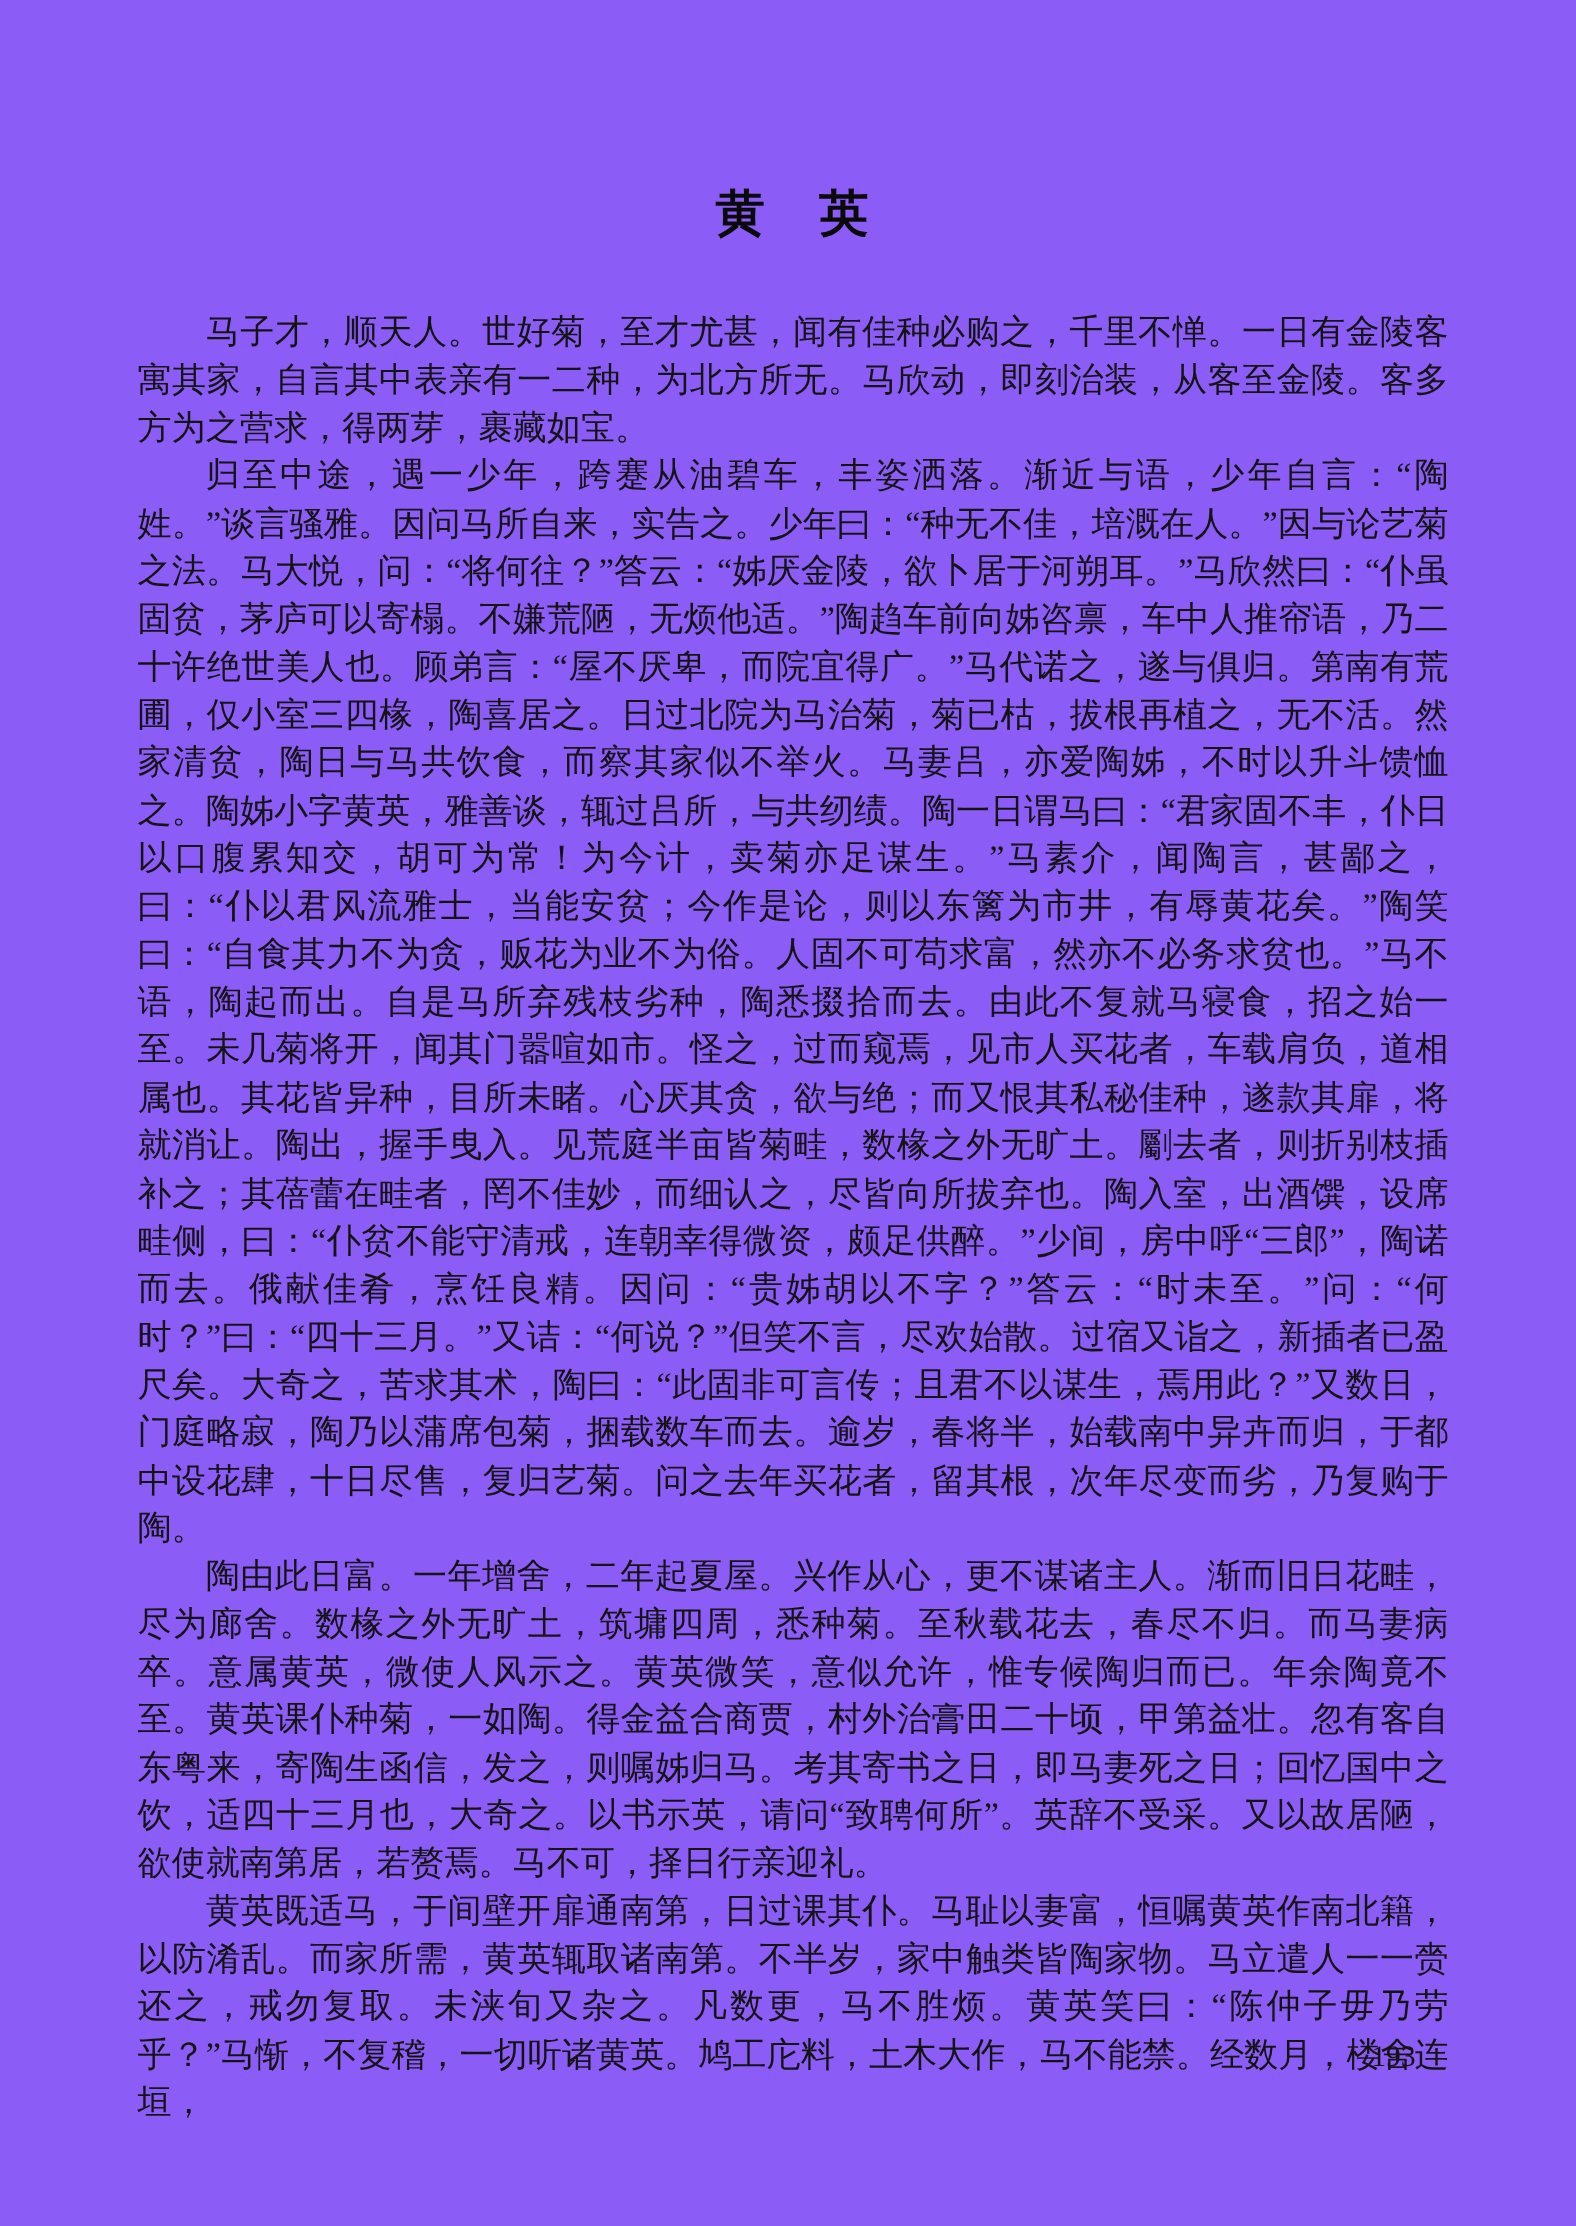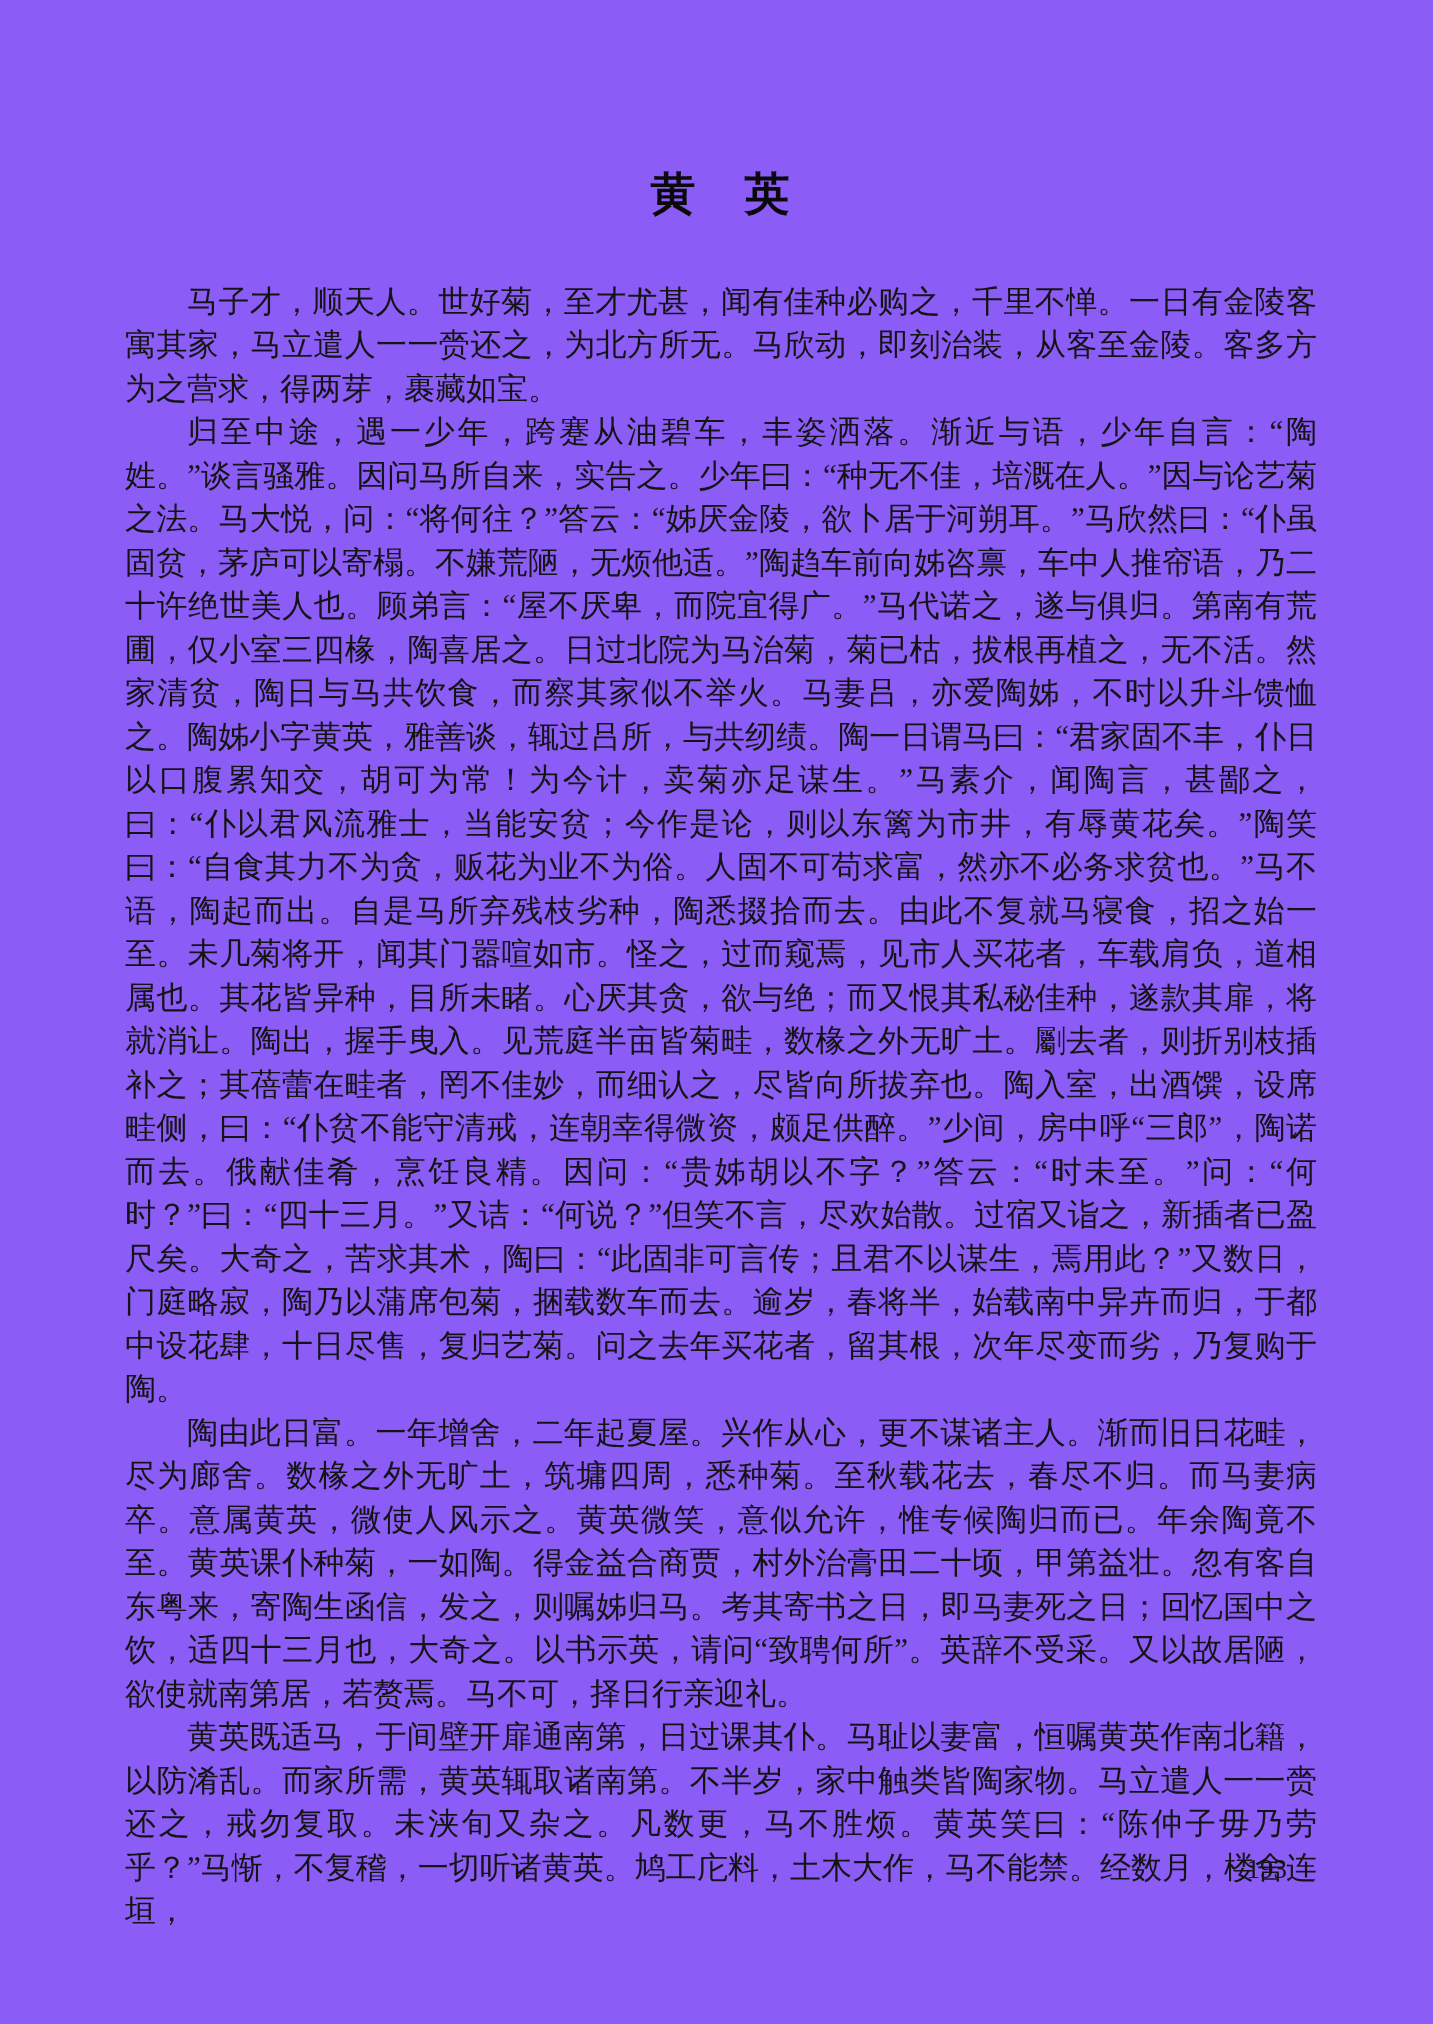--- a/index.html
+++ b/index.html
@@ -50,19 +50,19 @@
     line-height: 1;
     color: #141414;
   }
 </style>
 </head>
 <body>
 
 <div class="page">
   <div class="content">
     <h1 class="doc-title">黄　英</h1>
-    <p class="doc-paragraph">马子才，顺天人。世好菊，至才尤甚，闻有佳种必购之，千里不惮。一日有金陵客寓其家，马立遣人一一赍还之，为北方所无。马欣动，即刻治装，从客至金陵。客多方为之营求，得两芽，裹藏如宝。</p>
+    <p class="doc-paragraph">马子才，顺天人。世好菊，至才尤甚，闻有佳种必购之，千里不惮。一日有金陵客寓其家，自言其中表亲有一二种，为北方所无。马欣动，即刻治装，从客至金陵。客多方为之营求，得两芽，裹藏如宝。</p>
     <p class="doc-paragraph">归至中途，遇一少年，跨蹇从油碧车，丰姿洒落。渐近与语，少年自言：“陶姓。”谈言骚雅。因问马所自来，实告之。少年曰：“种无不佳，培溉在人。”因与论艺菊之法。马大悦，问：“将何往？”答云：“姊厌金陵，欲卜居于河朔耳。”马欣然曰：“仆虽固贫，茅庐可以寄榻。不嫌荒陋，无烦他适。”陶趋车前向姊咨禀，车中人推帘语，乃二十许绝世美人也。顾弟言：“屋不厌卑，而院宜得广。”马代诺之，遂与俱归。第南有荒圃，仅小室三四椽，陶喜居之。日过北院为马治菊，菊已枯，拔根再植之，无不活。然家清贫，陶日与马共饮食，而察其家似不举火。马妻吕，亦爱陶姊，不时以升斗馈恤之。陶姊小字黄英，雅善谈，辄过吕所，与共纫绩。陶一日谓马曰：“君家固不丰，仆日以口腹累知交，胡可为常！为今计，卖菊亦足谋生。”马素介，闻陶言，甚鄙之，曰：“仆以君风流雅士，当能安贫；今作是论，则以东篱为市井，有辱黄花矣。”陶笑曰：“自食其力不为贪，贩花为业不为俗。人固不可苟求富，然亦不必务求贫也。”马不语，陶起而出。自是马所弃残枝劣种，陶悉掇拾而去。由此不复就马寝食，招之始一至。未几菊将开，闻其门嚣喧如市。怪之，过而窥焉，见市人买花者，车载肩负，道相属也。其花皆异种，目所未睹。心厌其贪，欲与绝；而又恨其私秘佳种，遂款其扉，将就消让。陶出，握手曳入。见荒庭半亩皆菊畦，数椽之外无旷土。劚去者，则折别枝插补之；其蓓蕾在畦者，罔不佳妙，而细认之，尽皆向所拔弃也。陶入室，出酒馔，设席畦侧，曰：“仆贫不能守清戒，连朝幸得微资，颇足供醉。”少间，房中呼“三郎”，陶诺而去。俄献佳肴，烹饪良精。因问：“贵姊胡以不字？”答云：“时未至。”问：“何时？”曰：“四十三月。”又诘：“何说？”但笑不言，尽欢始散。过宿又诣之，新插者已盈尺矣。大奇之，苦求其术，陶曰：“此固非可言传；且君不以谋生，焉用此？”又数日，门庭略寂，陶乃以蒲席包菊，捆载数车而去。逾岁，春将半，始载南中异卉而归，于都中设花肆，十日尽售，复归艺菊。问之去年买花者，留其根，次年尽变而劣，乃复购于陶。</p>
     <p class="doc-paragraph">陶由此日富。一年增舍，二年起夏屋。兴作从心，更不谋诸主人。渐而旧日花畦，尽为廊舍。数椽之外无旷土，筑墉四周，悉种菊。至秋载花去，春尽不归。而马妻病卒。意属黄英，微使人风示之。黄英微笑，意似允许，惟专候陶归而已。年余陶竟不至。黄英课仆种菊，一如陶。得金益合商贾，村外治膏田二十顷，甲第益壮。忽有客自东粤来，寄陶生函信，发之，则嘱姊归马。考其寄书之日，即马妻死之日；回忆国中之饮，适四十三月也，大奇之。以书示英，请问“致聘何所”。英辞不受采。又以故居陋，欲使就南第居，若赘焉。马不可，择日行亲迎礼。</p>
     <p class="doc-paragraph">黄英既适马，于间壁开扉通南第，日过课其仆。马耻以妻富，恒嘱黄英作南北籍，以防淆乱。而家所需，黄英辄取诸南第。不半岁，家中触类皆陶家物。马立遣人一一赍还之，戒勿复取。未浃旬又杂之。凡数更，马不胜烦。黄英笑曰：“陈仲子毋乃劳乎？”马惭，不复稽，一切听诸黄英。鸠工庀料，土木大作，马不能禁。经数月，楼舍连垣，</p>
   </div>
   <div class="page-number">193</div>
 </div>
 
 </body></html>

